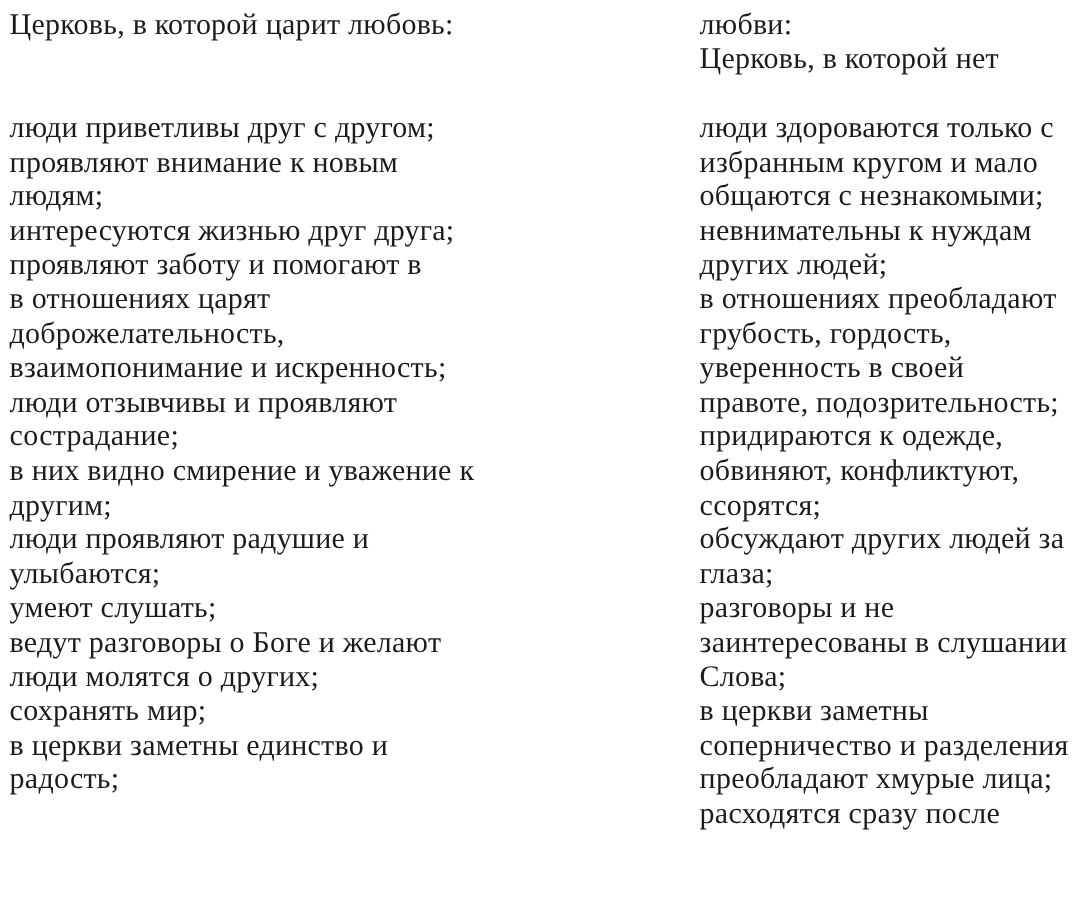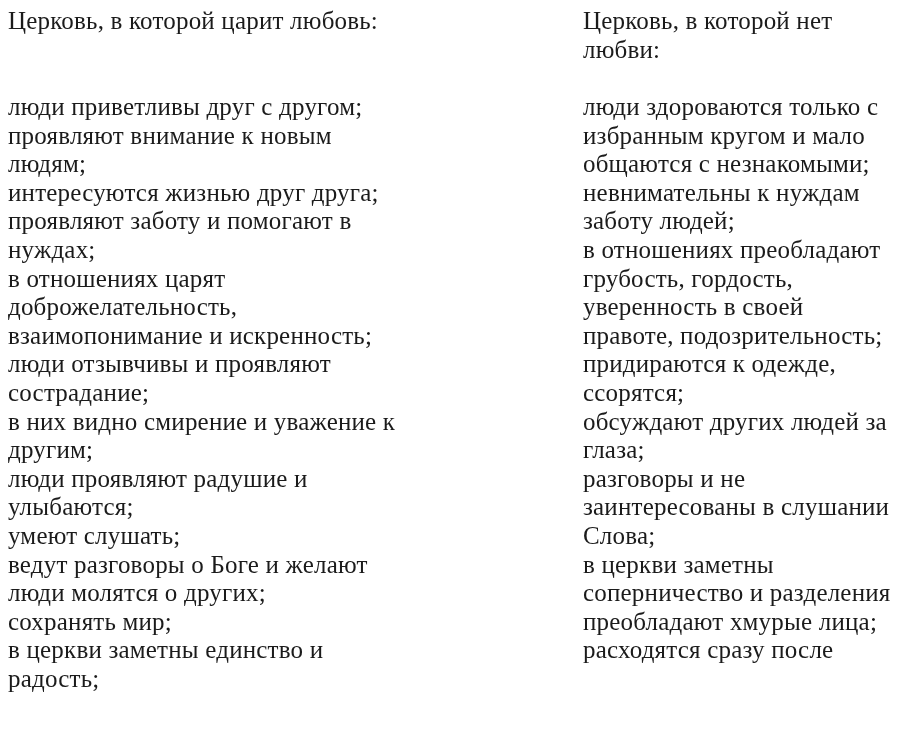--- a/index.html
+++ b/index.html
@@ -48,55 +48,55 @@
   <section class="column column-left">
     <div class="col-header">
         <div class="text-line">Церковь, в которой царит любовь:</div>
       </div>
     <div class="col-body">
         <div class="text-line">люди приветливы друг с другом;</div>
         <div class="text-line">проявляют внимание к новым</div>
         <div class="text-line">людям;</div>
         <div class="text-line">интересуются жизнью друг друга;</div>
         <div class="text-line">проявляют заботу и помогают в</div>
-        <div class="text-line">нуждах;</div>
         <div class="text-line">в отношениях царят</div>
         <div class="text-line">доброжелательность,</div>
         <div class="text-line">взаимопонимание и искренность;</div>
         <div class="text-line">люди отзывчивы и проявляют</div>
         <div class="text-line">сострадание;</div>
         <div class="text-line">в них видно смирение и уважение к</div>
         <div class="text-line">другим;</div>
         <div class="text-line">люди проявляют радушие и</div>
         <div class="text-line">улыбаются;</div>
         <div class="text-line">умеют слушать;</div>
         <div class="text-line">ведут разговоры о Боге и желают</div>
         <div class="text-line">люди молятся о других;</div>
         <div class="text-line">сохранять мир;</div>
         <div class="text-line">в церкви заметны единство и</div>
         <div class="text-line">радость;</div>
       </div>
   </section>
 
   <section class="column column-right">
     <div class="col-header">
+        <div class="text-line">любви:</div>
         <div class="text-line">Церковь, в которой нет</div>
-        <div class="text-line">любви:</div>
       </div>
     <div class="col-body">
         <div class="text-line">люди здороваются только с</div>
         <div class="text-line">избранным кругом и мало</div>
         <div class="text-line">общаются с незнакомыми;</div>
         <div class="text-line">невнимательны к нуждам</div>
-        <div class="text-line">заботу людей;</div>
+        <div class="text-line">других людей;</div>
         <div class="text-line">в отношениях преобладают</div>
         <div class="text-line">грубость, гордость,</div>
         <div class="text-line">уверенность в своей</div>
         <div class="text-line">правоте, подозрительность;</div>
         <div class="text-line">придираются к одежде,</div>
+        <div class="text-line">обвиняют, конфликтуют,</div>
         <div class="text-line">ссорятся;</div>
         <div class="text-line">обсуждают других людей за</div>
         <div class="text-line">глаза;</div>
         <div class="text-line">разговоры и не</div>
         <div class="text-line">заинтересованы в слушании</div>
         <div class="text-line">Слова;</div>
         <div class="text-line">в церкви заметны</div>
         <div class="text-line">соперничество и разделения</div>
         <div class="text-line">преобладают хмурые лица;</div>
         <div class="text-line">расходятся сразу после</div>

